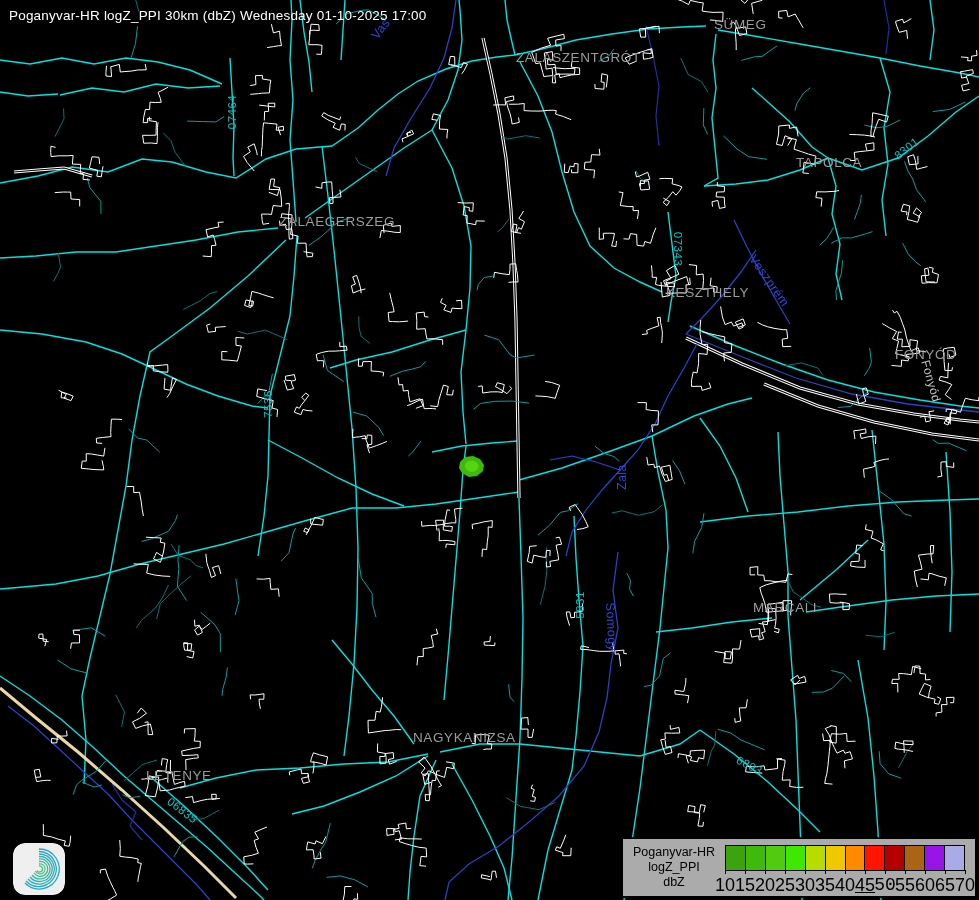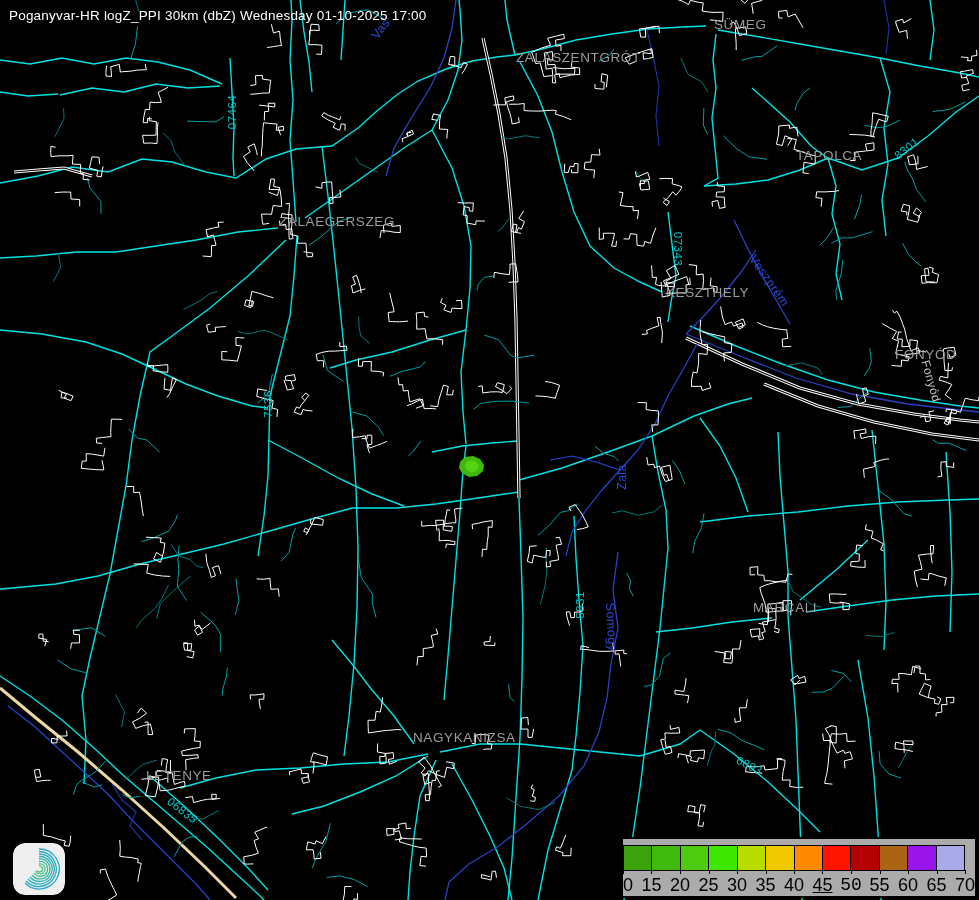--- a/index.html
+++ b/index.html
@@ -401,21 +401,21 @@
       </g>
     <g id="g-echo">
         <path d="M460,462 L465,457 L473,456 L480,459 L484,465 L483,471 L477,476 L469,477 L462,473 L459,468 Z" fill="#3FBA0C"></path>
         <path d="M465.4,463.8 L468.15,461.05 L472.55,460.5 L476.4,462.15 L478.6,465.45 L478.05,468.75 L474.75,471.5 L470.35,472.05 L466.5,469.85 L464.85,467.1 Z" fill="#55D414"></path>
       </g>
   </svg>
 
   <div id="labels">
       <div class="map-label city" style="left: 714px; top: 18px;">SÜMEG</div>
       <div class="map-label city" style="left: 516px; top: 51px;">ZALASZENTGRÓT</div>
-      <div class="map-label city" style="left: 796px; top: 149px;">TAPOLCA</div>
+      <div class="map-label city" style="left: 796px; top: 156px;">TAPOLCA</div>
       <div class="map-label city" style="left: 279px; top: 215px;">ZALAEGERSZEG</div>
       <div class="map-label city" style="left: 666px; top: 286px;">KESZTHELY</div>
       <div class="map-label city" style="left: 895px; top: 348px;">FONYÓD</div>
       <div class="map-label city" style="left: 753px; top: 601px;">MARCALI</div>
       <div class="map-label city" style="left: 413px; top: 731px;">NAGYKANIZSA</div>
       <div class="map-label city" style="left: 146px; top: 769px;">LETENYE</div>
       <div class="map-label road" style="left: 233px; top: 112px; transform: translate(-50%, -50%) rotate(-90deg);">07464</div>
       <div class="map-label road" style="left: 269px; top: 404px; transform: translate(-50%, -50%) rotate(-90deg);">7536</div>
       <div class="map-label road" style="left: 677px; top: 249px; transform: translate(-50%, -50%) rotate(90deg);">07343</div>
       <div class="map-label road" style="left: 907px; top: 149px; transform: translate(-50%, -50%) rotate(-38deg);">8301</div>
@@ -425,20 +425,25 @@
       <div class="map-label county" style="left: 381px; top: 29px; transform: translate(-50%, -50%) rotate(-52deg);">Vas</div>
       <div class="map-label county" style="left: 769px; top: 281px; transform: translate(-50%, -50%) rotate(55deg);">Veszprém</div>
       <div class="map-label county" style="left: 611px; top: 627px; transform: translate(-50%, -50%) rotate(87deg);">Somogy</div>
       <div class="map-label river" style="left: 622px; top: 477px; transform: translate(-50%, -50%) rotate(-90deg);">Zala</div>
       <div class="map-label place" style="left: 931px; top: 381px; transform: translate(-50%, -50%) rotate(74deg);">Fonyód</div>
     </div>
 
   <div class="title">Poganyvar-HR logZ_PPI 30km (dbZ) Wednesday 01-10-2025 17:00</div>
 
   <div class="legend">
+    <div class="legend-left">
+      <div>Poganyvar-HR</div>
+      <div>logZ_PPI</div>
+      <div>dbZ</div>
+    </div>
     <div class="legend-scale">
       <div class="swatch-row" id="swatch-row">
           <div class="swatch" style="background: rgb(59, 163, 12);"></div>
           <div class="swatch" style="background: rgb(63, 186, 12);"></div>
           <div class="swatch" style="background: rgb(79, 204, 16);"></div>
           <div class="swatch" style="background: rgb(63, 232, 0);"></div>
           <div class="swatch" style="background: rgb(184, 220, 0);"></div>
           <div class="swatch" style="background: rgb(240, 200, 0);"></div>
           <div class="swatch" style="background: rgb(255, 138, 0);"></div>
           <div class="swatch" style="background: rgb(255, 20, 0);"></div>

